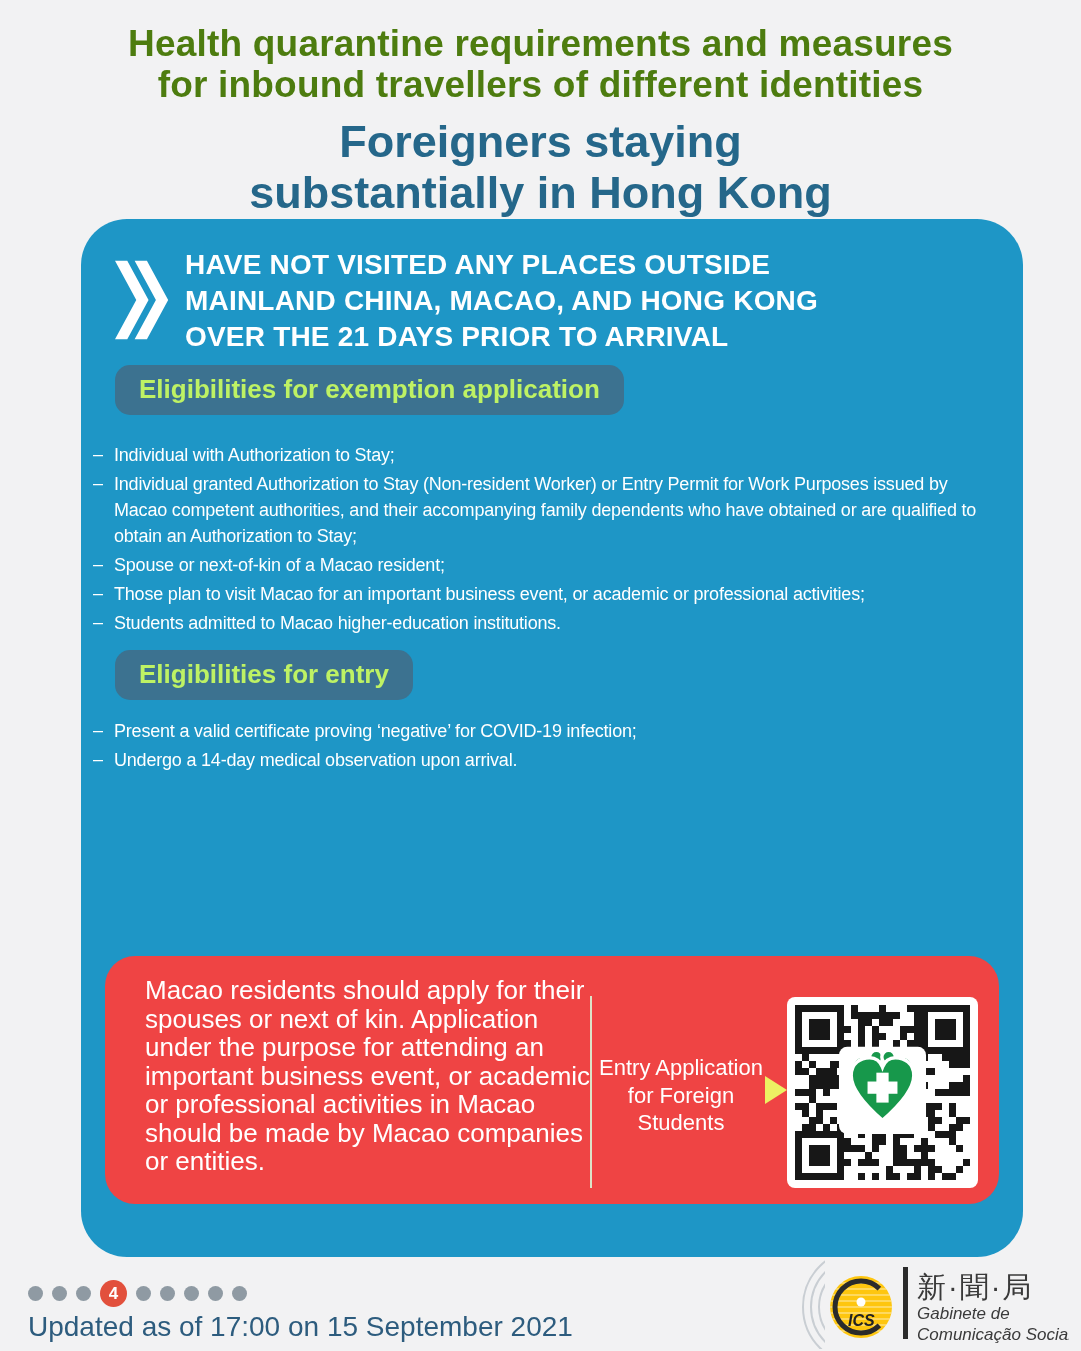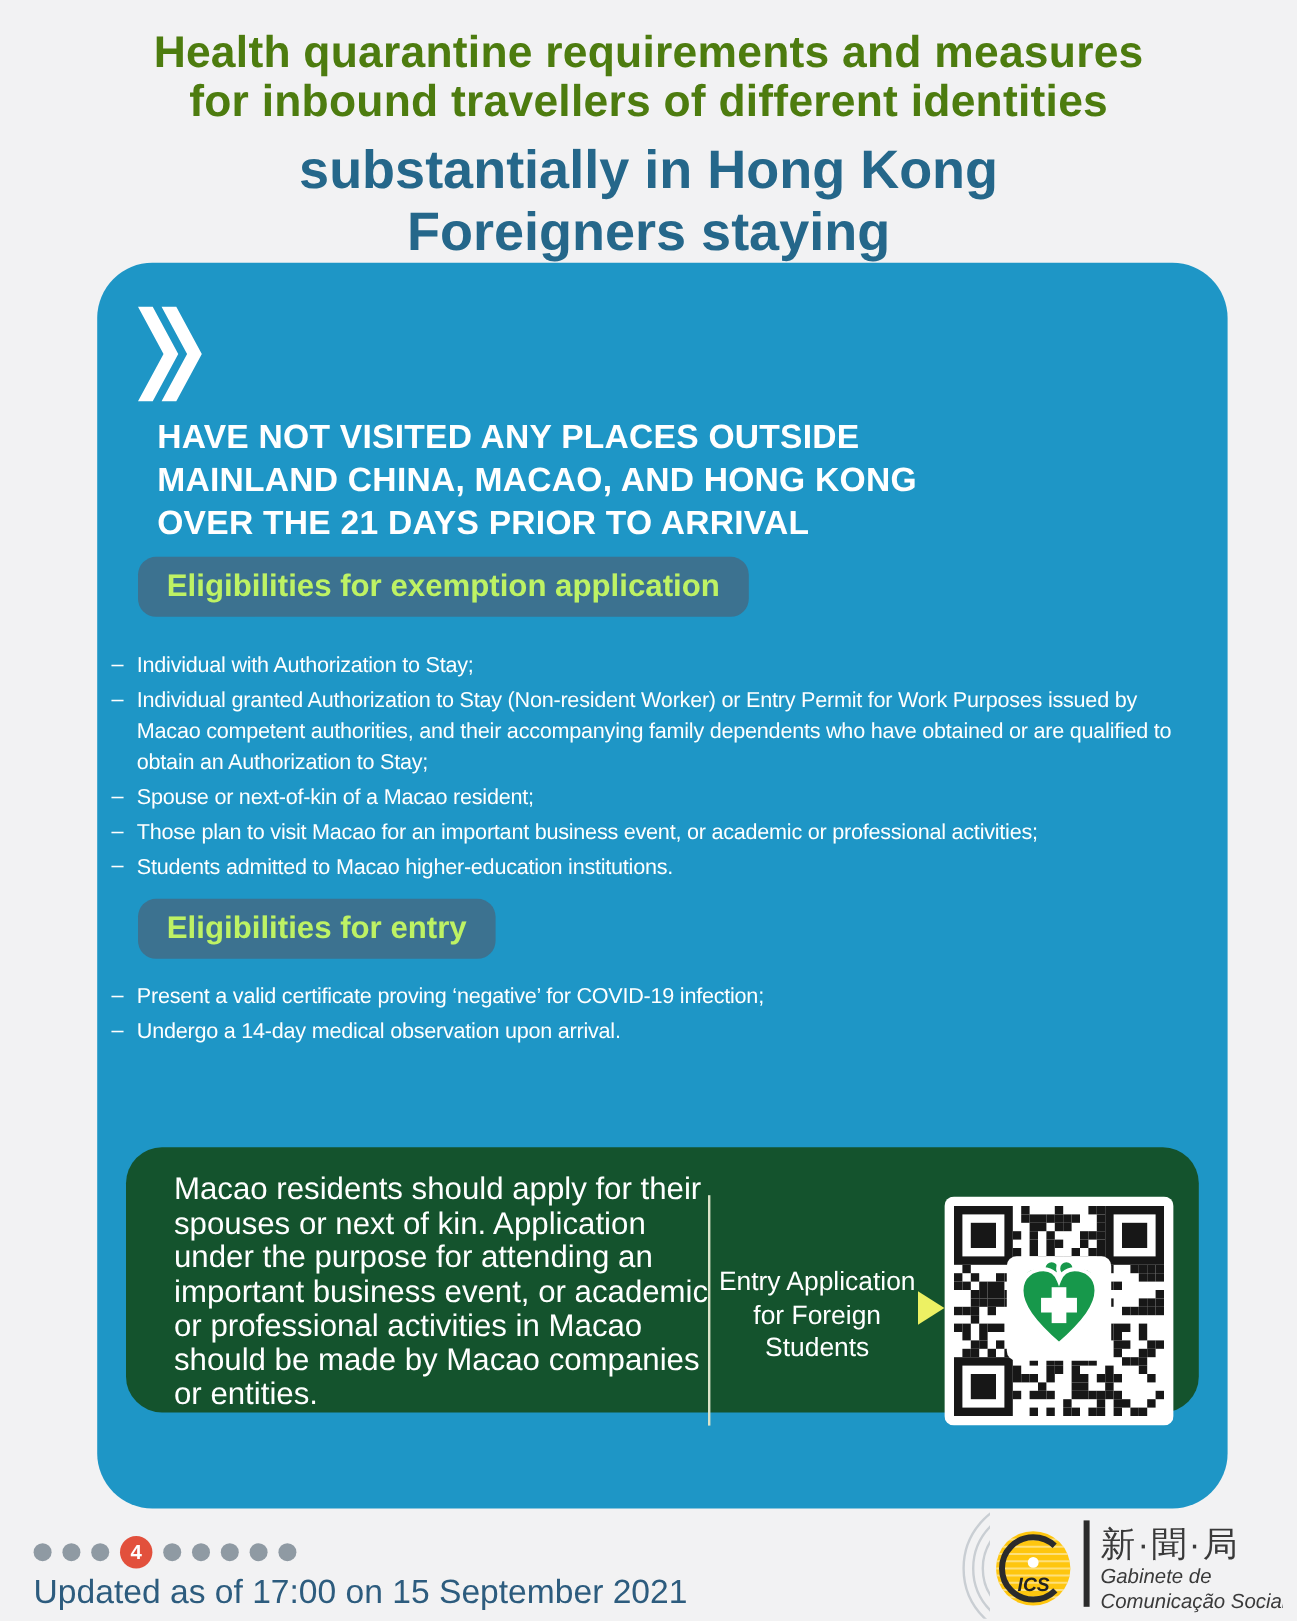--- a/index.html
+++ b/index.html
@@ -21,21 +21,21 @@
     font-size:45px; font-weight:bold; color:#25678a;
     line-height:1.12;
   }
   .subtitle-block { margin-top:12px; }
 
   
   .card {
     position:absolute; left:81px; top:219px; width:942px; height:1038px;
     background:#1e96c6; border-radius:46px; color:#fff;
   }
-  .card-header { display:flex; align-items:flex-start; padding:28px 30px 0 34px;flex-direction:column; }
+  .card-header { display:flex; align-items:center; padding:28px 30px 0 34px; }
   .chevron-wrap { flex:none; margin-top:2px; }
   .header-text {
     margin-left:16px; font-size:28px; font-weight:bold;
     line-height:1.29; letter-spacing:0.2px; text-transform:uppercase;
   }
   .badge-row { margin-left:34px; }
   .badge-row.first { margin-top:10px; }
   .badge-row.second { margin-top:14px; }
   .badge {
     display:inline-block; background:#3c7290; color:#bef264;
@@ -45,22 +45,22 @@
   ul.bullet-list {
     list-style:none; margin:27px 22px 0 12px; padding:0;
     font-size:18px; line-height:26px; letter-spacing:-0.2px;
   }
   ul.bullet-list.second { margin-top:18px; }
   ul.bullet-list li { position:relative; padding-left:21px; margin-bottom:3px; }
   ul.bullet-list li::before { content:"–"; position:absolute; left:0; top:-1px; }
 
   
   .note-box {
-    position:absolute; left:24px; top:737px; width:894px; height:221px;
-    background:#14532d; border-radius:30px;
+    position:absolute; left:24px; top:737px; width:894px; height:248px;
+    background:#ef4444; border-radius:30px;
   }
   .note-text {
     position:absolute; left:40px; top:20px; width:452px;
     font-size:26px; line-height:28.5px; color:#fff;
   }
   .note-divider {
     position:absolute; left:485px; top:40px; width:2px; height:192px;
     background:#dce3c8;
   }
   .qr-label {
@@ -93,22 +93,22 @@
   }
   .gcs-logo { position:absolute; left:791px; top:1257px; }
 </style>
 </head>
 <body>
 
 <div class="titles">
   <div class="title-line">Health quarantine requirements and measures</div>
   <div class="title-line">for inbound travellers of different identities</div>
   <div class="subtitle-block">
+    <div class="subtitle-line">Foreigners staying</div>
     <div class="subtitle-line">substantially in Hong Kong</div>
-    <div class="subtitle-line">Foreigners staying</div>
   </div>
 </div>
 
 <div class="card">
 
   <div class="card-header">
     <span class="chevron-wrap">
       <svg width="54" height="92" viewBox="0 0 66 96">
         <polygon points="0,0 15,0 41,48 15,96 0,96 26,48" fill="#ffffff"></polygon>
         <polygon points="24,0 39,0 65,48 39,96 24,96 50,48" fill="#ffffff"></polygon>

